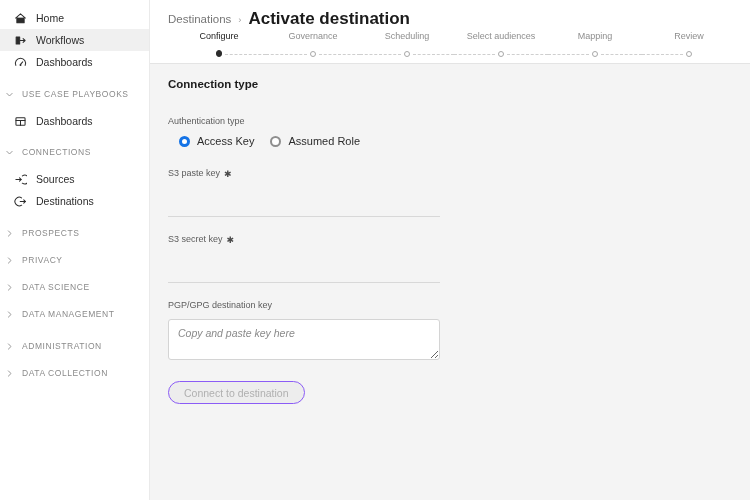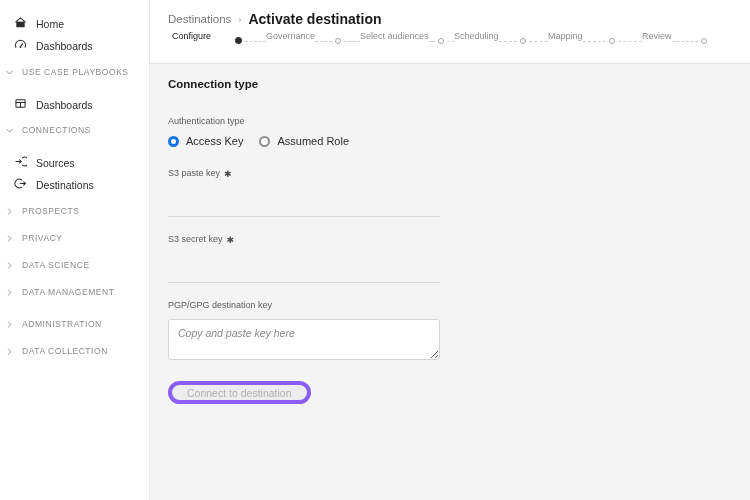--- a/index.html
+++ b/index.html
@@ -27,21 +27,21 @@
     height: 500px;
     background: #ffffff;
     border-right: 1px solid #eaeaea;
     flex: 0 0 150px;
     padding-top: 7px;
     overflow: hidden;
   }
 
   .nav-item {
     display: flex;
-    align-items: flex-end;
+    align-items: center;
     height: 22px;
     padding: 0 10px 0 14px;
     gap: 9px;
     cursor: pointer;
     font-size: 10.5px;
     color: #2c2c2c;
     white-space: nowrap;
   }
   .nav-item.active { background: #f0f0f0; }
   .nav-item .ico {
@@ -97,32 +97,33 @@
   #breadcrumb {
     display: flex;
     align-items: center;
     gap: 7px;
     padding: 10px 0 0 18px;
     font-size: 11.5px;
     height: 28px;
   }
   .crumb-link { color: #767676; cursor: pointer; }
   .crumb-sep { color: #9b9b9b; font-size: 9.5px; }
-  .crumb-current { color: #1b1b1b; font-weight: bold; font-size: 14px; }
+  .crumb-current { color: #1b1b1b; font-weight: bold; font-size: 17px; }
 
   
   #stepper {
     display: flex;
     align-items: flex-start;
     padding: 4px 0 0 0;
     margin: 0 14px 0 22px;
   }
   .step {
     flex: 1 1 0;
     display: flex;
+    flex-direction: column;
     align-items: center;
     position: relative;
     cursor: pointer;
     min-width: 0;
   }
   .step-label {
     font-size: 9px;
     color: #8e8e8e;
     line-height: 1;
     margin-bottom: 8px;
@@ -193,20 +194,21 @@
     position: relative;
     top: 1px;
   }
 
   
   #radio-row {
     display: flex;
     align-items: center;
     gap: 16px;
     margin-bottom: 22px;
+    margin-left: 11px;
   }
   .radio-opt {
     display: flex;
     align-items: center;
     gap: 7px;
     cursor: pointer;
     font-size: 11px;
     color: #2c2c2c;
   }
   .radio-mark {
@@ -258,21 +260,21 @@
   .textarea-field::placeholder {
     color: #8a8a8a;
     font-style: italic;
   }
 
   #btn-row { margin-top: 21px; }
   #connect-btn {
     height: 23px;
     padding: 0 15px;
     border-radius: 12px;
-    border: 4px solid #8b5cf6;
+    border: 1px solid #8b5cf6;
     background: #ededed;
     color: #b0b0b0;
     font-family: "Liberation Sans", sans-serif;
     font-size: 10.5px;
     cursor: default;
   }
 </style>
 </head>
 <body>
 
@@ -280,20 +282,30 @@
 
   <nav id="sidebar">
       <div class="nav-item">
         <span class="ico">
           <svg viewBox="0 0 24 24" width="13" height="13" fill="none" stroke="#2c2c2c" stroke-width="1.9" stroke-linecap="round" stroke-linejoin="round">
             <path d="M3 11.2 12 3.5l9 7.7" fill="none"></path>
             <path d="M5.3 10.4V20h13.4v-9.6" fill="#2c2c2c" stroke="#2c2c2c"></path>
           </svg>
         </span>
         <span class="nav-label">Home</span>
+      </div>
+      <div class="nav-item active">
+        <span class="ico">
+          <svg viewBox="0 0 24 24" width="13" height="13" fill="none" stroke="#2c2c2c" stroke-width="1.9" stroke-linecap="round" stroke-linejoin="round">
+            <path d="M4 5.5h6.5v13H4z" fill="#2c2c2c"></path>
+            <path d="M11.5 12h8"></path>
+            <path d="M16.8 8.6 20.5 12l-3.7 3.4"></path>
+          </svg>
+        </span>
+        <span class="nav-label">Workflows</span>
       </div>
       <div class="nav-item">
         <span class="ico">
           <svg viewBox="0 0 24 24" width="13" height="13" fill="none" stroke="#2c2c2c" stroke-width="1.9" stroke-linecap="round" stroke-linejoin="round">
             <path d="M3.4 17.3a9.4 9.4 0 1 1 17.2 0" fill="none"></path>
             <path d="M12 15.3l4.1-4.5"></path>
             <circle cx="12" cy="16.6" r="0.9" fill="#2c2c2c"></circle>
           </svg>
         </span>
         <span class="nav-label">Dashboards</span>
@@ -426,29 +438,29 @@
           </div>
           <div class="step">
             <div class="step-label">Governance</div>
             <div class="step-dot-row">
               <span class="step-line left"></span>
               <span class="step-line right"></span>
               <span class="step-dot"></span>
             </div>
           </div>
           <div class="step">
-            <div class="step-label">Select audiences</div>
+            <div class="step-label">Scheduling</div>
             <div class="step-dot-row">
               <span class="step-line left"></span>
               <span class="step-line right"></span>
               <span class="step-dot"></span>
             </div>
           </div>
           <div class="step">
-            <div class="step-label">Scheduling</div>
+            <div class="step-label">Select audiences</div>
             <div class="step-dot-row">
               <span class="step-line left"></span>
               <span class="step-line right"></span>
               <span class="step-dot"></span>
             </div>
           </div>
           <div class="step">
             <div class="step-label">Mapping</div>
             <div class="step-dot-row">
               <span class="step-line left"></span>

